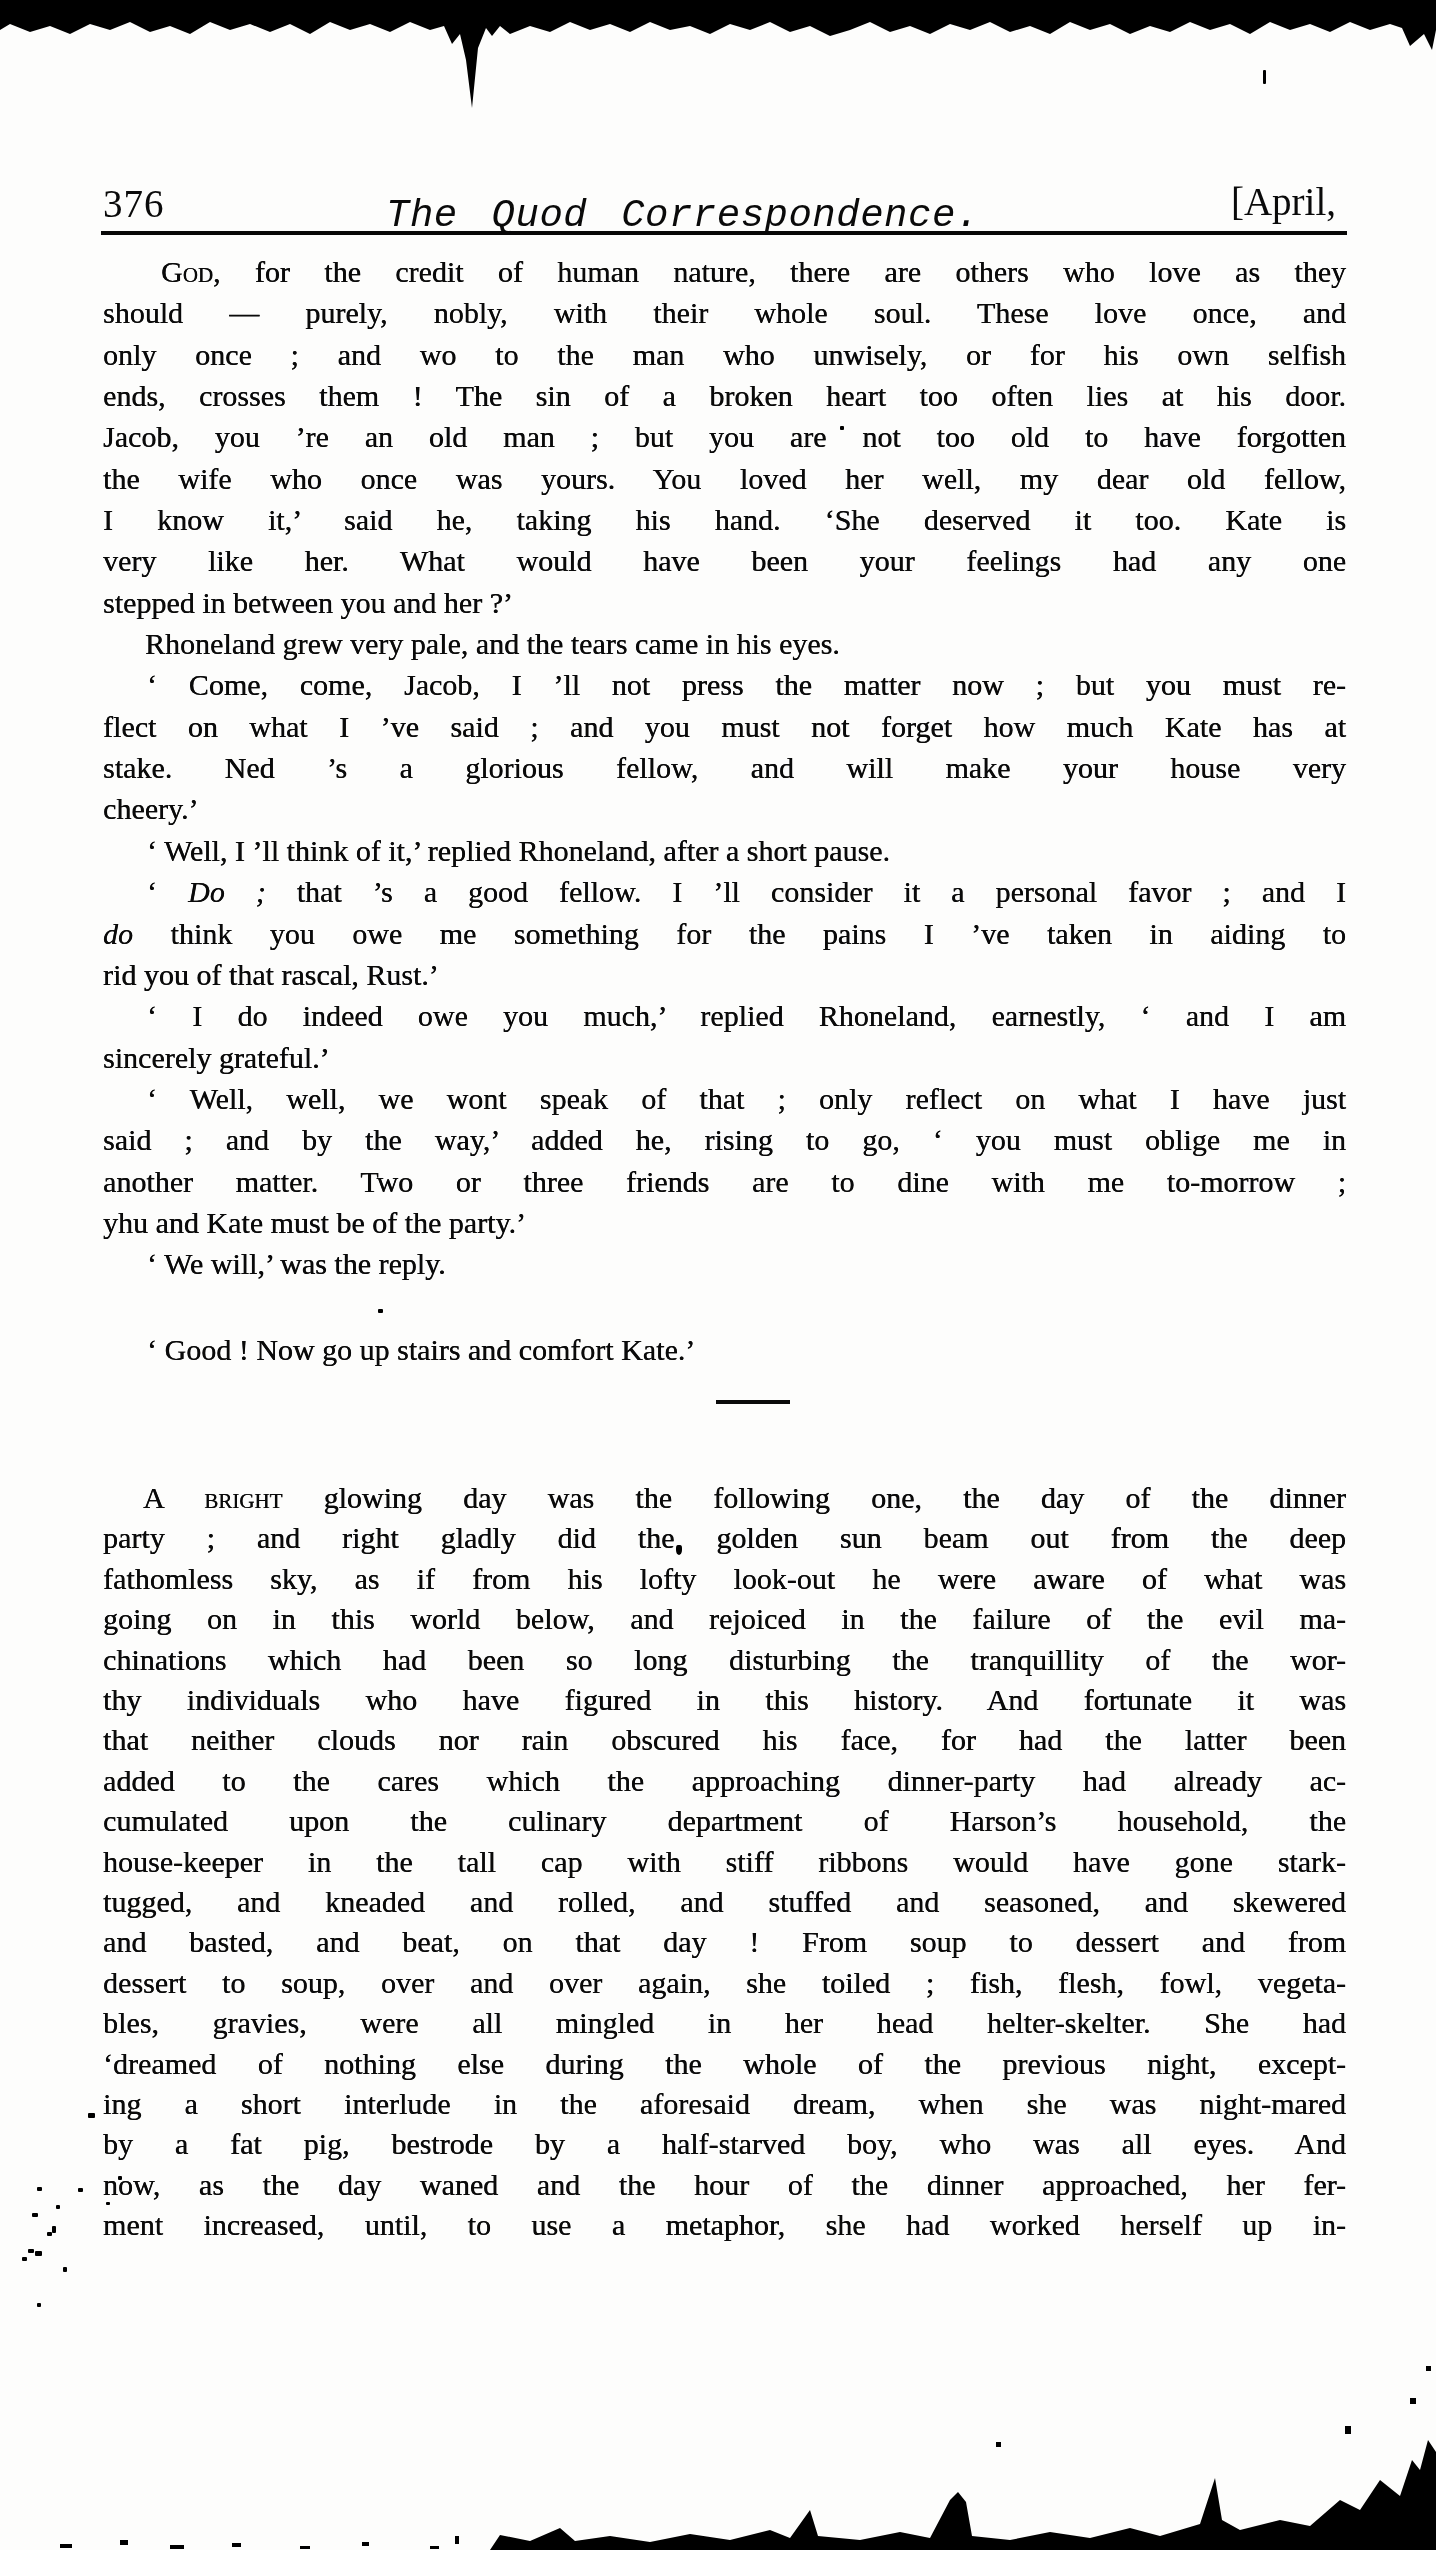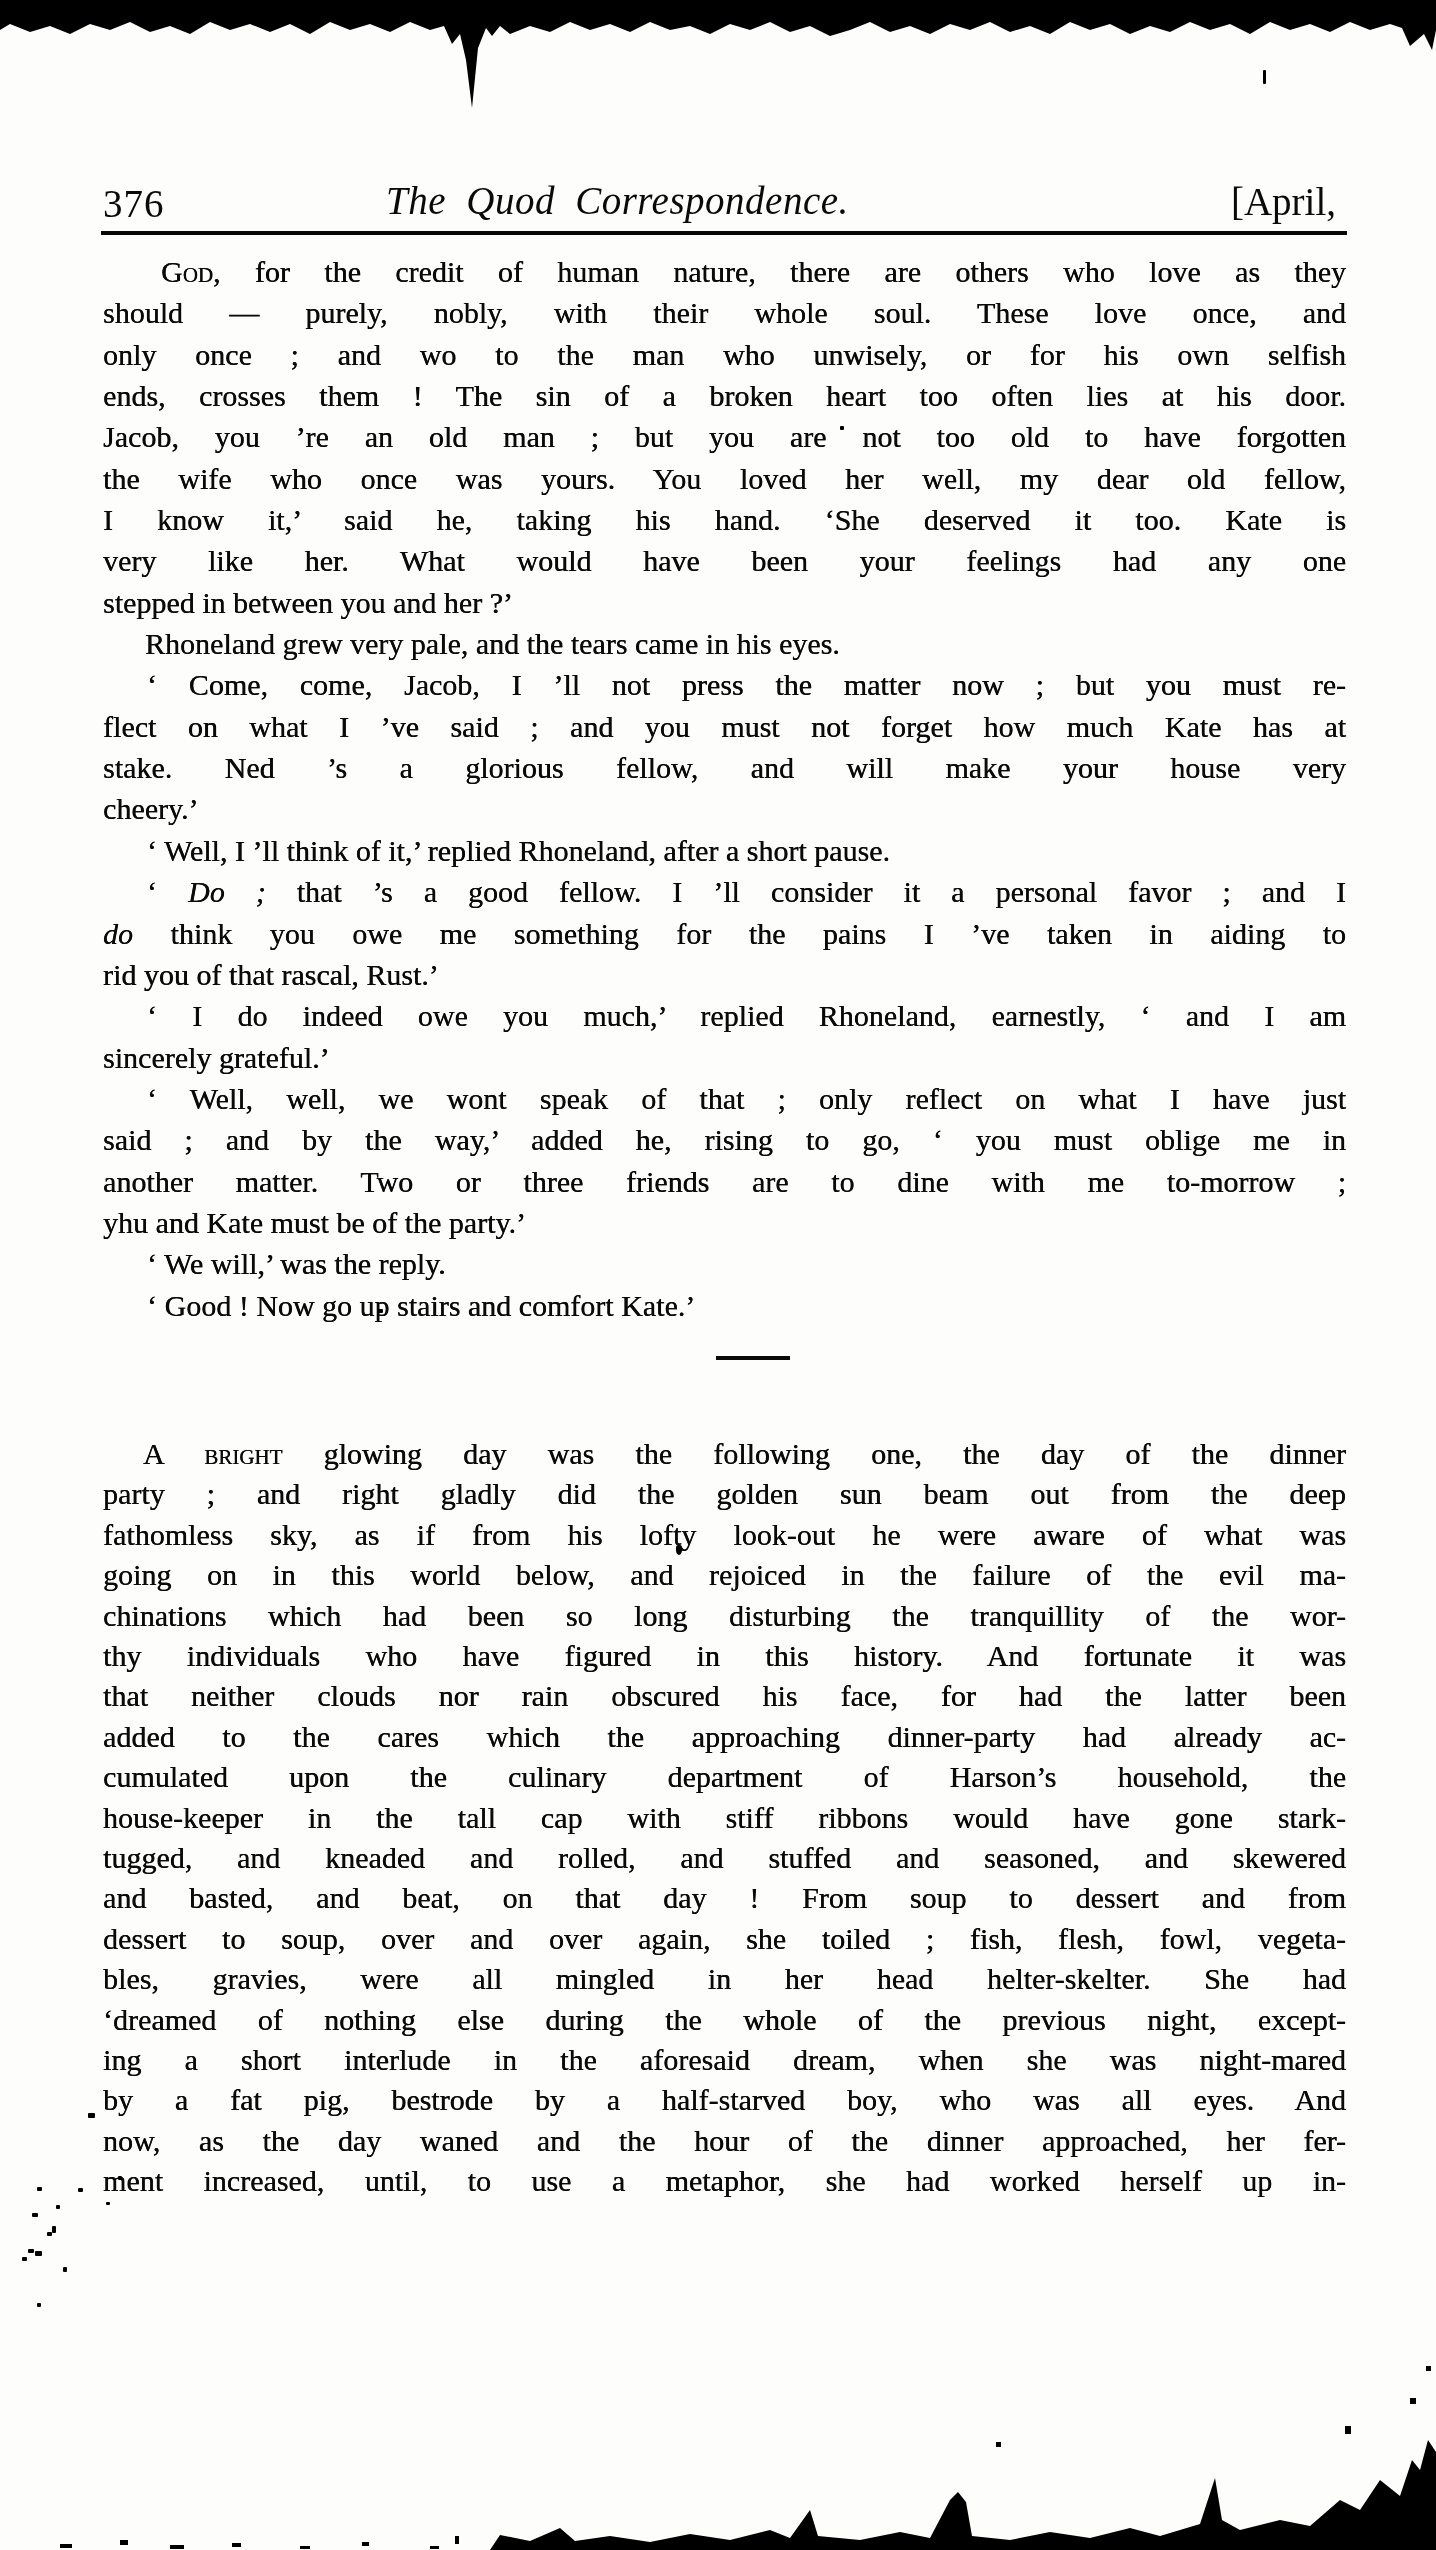--- a/index.html
+++ b/index.html
@@ -11,21 +11,21 @@
     font-family:"Liberation Serif","DejaVu Serif",serif;
     color:#0a0a0a;
   }
   
   .edge-svg{position:absolute;left:0;display:block;}
   .edge-top{top:0;}
   .edge-bottom{bottom:0;}
   
   .header{position:absolute;top:178px;left:103px;width:1244px;height:44px;font-size:39px;}
   .page-number{position:absolute;left:0;top:3px;letter-spacing:1px;}
-  .running-title{position:absolute;left:283px;top:0;font-style:italic;word-spacing:10px;letter-spacing:0.5px;}
+  .running-title{position:absolute;left:283px;top:16px;font-style:italic;word-spacing:10px;letter-spacing:0.5px;font-family:Liberation Mono, monospace;}
   .issue{position:absolute;right:11px;top:1px;}
   .rule{position:absolute;top:231px;left:101px;width:1246px;height:4px;background:#070707;}
   
   .body-text{
     position:absolute;top:251px;left:103px;width:1243px;
     font-size:30px;line-height:41.35px;
     text-shadow:0.35px 0 0 currentColor;
   }
   .group.chapter{line-height:40.4px;margin-top:74px;}
   .line{
@@ -124,21 +124,21 @@
         <div class="para">
           <div class="line" style="text-indent: 44px;"><span>‘ Well, well, we wont speak of that ;  only  reflect on  what I have just</span></div>
           <div class="line"><span>said ; and by the way,’ added he, rising  to go, ‘ you  must oblige  me  in</span></div>
           <div class="line"><span>another matter.   Two or  three friends are to dine  with  me  to-morrow ;</span></div>
           <div class="line no-j"><span>yhu  and Kate must be of the party.’</span></div>
         </div>
         <div class="para">
           <div class="line no-j" style="text-indent: 44px;"><span>‘ We will,’ was the reply.</span></div>
         </div>
         <div class="para">
-          <div class="line no-j" style="text-indent: 44px;"><span>‘ Good !   Now go up stairs and comfort Kate.’</span></div>
+          <div class="line no-j" style="text-indent: 44px; margin-top: 44px;"><span>‘ Good !   Now go up stairs and comfort Kate.’</span></div>
         </div>
       </div>
       <div class="divider"></div>
       <div class="group chapter">
         <div class="para">
           <div class="line" style="text-indent: 40px;"><span>A </span><span class="sc">bright</span><span> glowing day  was  the following one,  the day  of  the dinner</span></div>
           <div class="line"><span>party ;  and  right  gladly did  the golden  sun  beam out from  the  deep</span></div>
           <div class="line"><span>fathomless sky, as if from his lofty look-out he were aware of what was</span></div>
           <div class="line"><span>going on in this world below, and rejoiced in the failure of the evil ma-</span></div>
           <div class="line"><span>chinations which had been so long disturbing the tranquillity of the wor-</span></div>

